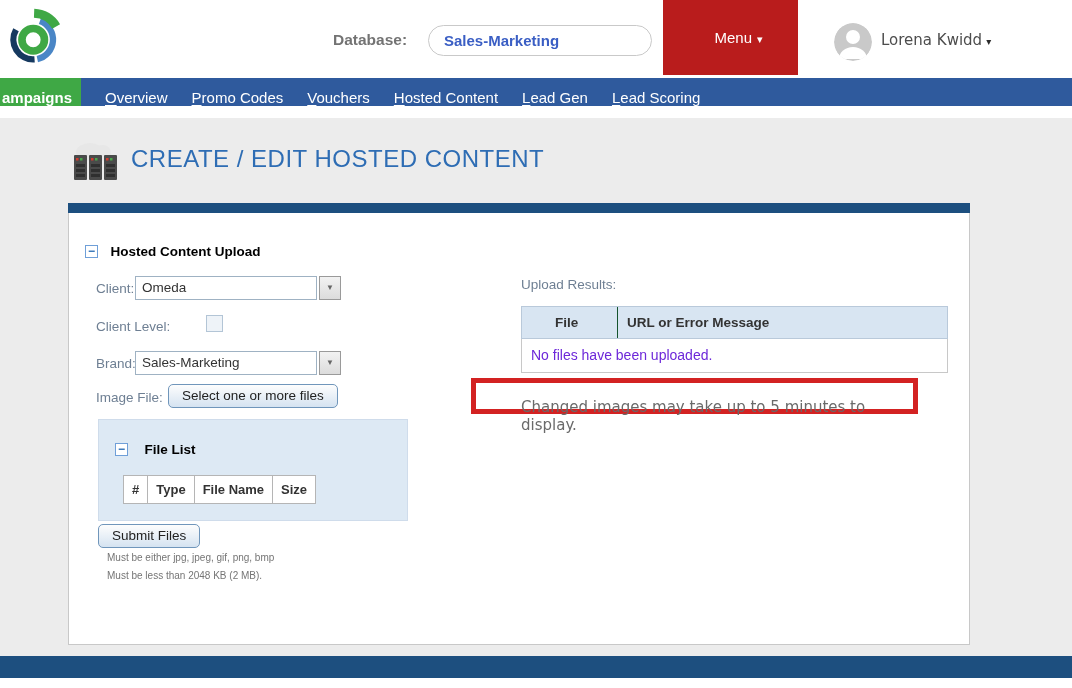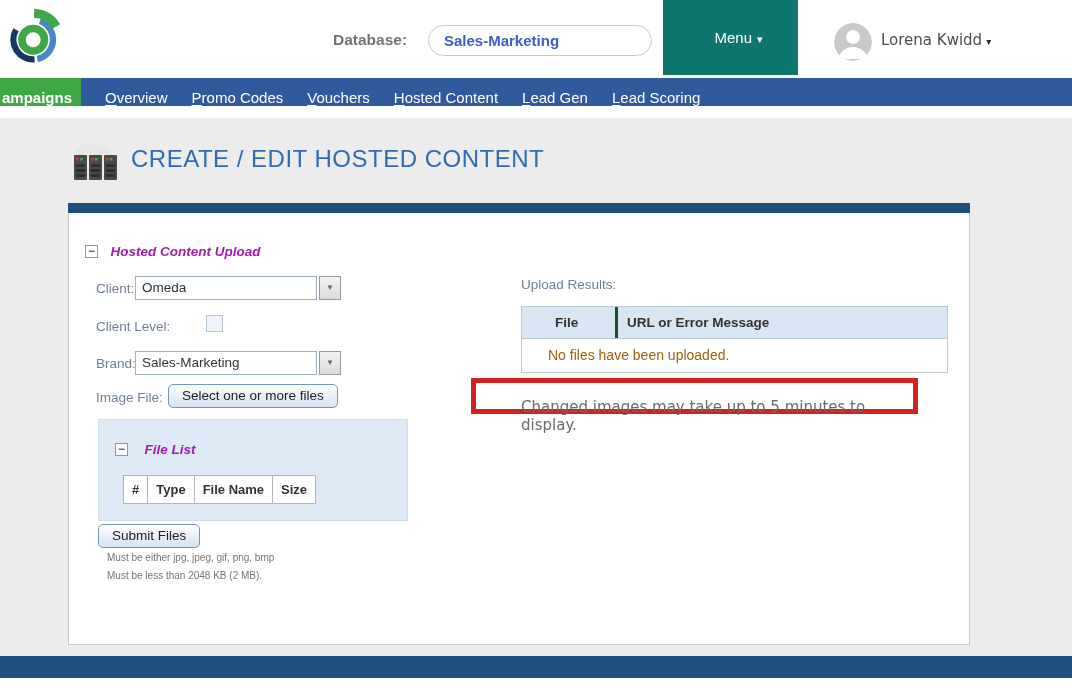--- a/index.html
+++ b/index.html
@@ -8,21 +8,21 @@
   .abs { position:absolute; }
 
   
   .header { position:absolute; left:0; top:0; width:1072px; height:78px; background:#fff; }
   .logo { position:absolute; left:8px; top:4px; width:54px; height:66px; cursor:pointer; }
   .db-label { position:absolute; left:333px; top:31px; font-size:15.5px; font-weight:bold; color:#737373; }
   .db-pill { position:absolute; left:428px; top:25px; width:224px; height:31px;
     border:1px solid #c9c9c9; border-radius:16px; background:#fff;
     font-size:15px; font-weight:bold; color:#3a5ec4; line-height:29px; padding-left:15px; }
   .menu-block { position:absolute; left:663px; top:0; width:135px; height:75px;
-    background:#0f766e; color:#fff; font-size:15px; text-align:center; line-height:75px; cursor:pointer;padding-left:16px; }
+    background:#b91c1c; color:#fff; font-size:15px; text-align:center; line-height:75px; cursor:pointer;padding-left:16px; }
   .menu-caret { font-size:11px; margin-left:5px; }
   .avatar { position:absolute; left:834px; top:23px; width:38px; height:38px; border-radius:50%;
     overflow:hidden; }
   .user-menu { position:absolute; left:881px; top:31px; font-size:15px; color:#4d4d4d; cursor:pointer;
     font-family:"DejaVu Sans","Liberation Sans",sans-serif; }
   .user-caret { font-size:10px; color:#2b2b2b; margin-left:4px; }
 
   
   .nav { position:absolute; left:0; top:78px; width:1072px; height:28px; background:#2f5a9d;
     display:flex; align-items:stretch; }
@@ -40,21 +40,21 @@
     color:#2e6db4; letter-spacing:0.5px; }
 
   .panel { position:absolute; left:68px; top:203px; width:902px; height:442px; }
   .panel-topbar { position:absolute; left:0; top:0; width:902px; height:10px; background:#1d4f7f; }
   .panel-body { position:absolute; left:0; top:10px; width:902px; height:432px; background:#fff;
     border:1px solid #c8c8c8; border-top:none; }
 
   .minus-box { display:inline-block; width:13px; height:13px; background:#fff;
     border:1px solid #6f9fd8; color:#2a6cb3; font-size:12px; font-weight:bold;
     line-height:10px; text-align:center; vertical-align:middle; cursor:pointer; }
-  .section-title { font-size:13.5px; font-weight:bold; color:#a21caf;font-style:italic; }
+  .section-title { font-size:13.5px; font-weight:bold; color:#000000; }
 
   .form-label { position:absolute; font-size:13.5px; color:#6e7f93; }
   .combo-input { position:absolute; width:182px; height:24px; border:1px solid #9fb2c3; background:#fff;
     font-size:13.5px; color:#333; line-height:22px; padding-left:6px; }
   .combo-btn { position:absolute; width:22px; height:24px; border:1px solid #9a9a9a;
     background:linear-gradient(#f2f2f2,#dcdcdc); color:#666; font-size:8px;
     text-align:center; line-height:22px; cursor:pointer; }
   .checkbox { position:absolute; width:17px; height:17px; border:1px solid #b3c5d6;
     background:#eef3f8; cursor:pointer; }
   .blue-btn { position:absolute; height:24px; border:1px solid #7096bb; border-radius:5px;
@@ -66,23 +66,23 @@
   .fl-table { position:absolute; left:24px; top:55px; border-collapse:collapse; }
   .fl-table th { background:#fff; border:1px solid #b5b5b5; font-size:13px; font-weight:bold;
     color:#333; height:28px; text-align:center; padding:0 8px; }
 
   .req-text { position:absolute; font-size:10px; color:#757575;
     font-family:Liberation Sans, sans-serif;margin-left:9px; }
 
   .results-table { position:absolute; left:452px; top:93px; width:427px; }
   .rt-head { display:flex; height:33px; background:#d8e5f2; border:1px solid #b9c9da; }
   .rt-th { font-size:13.5px; font-weight:bold; color:#333; line-height:31px; padding-left:9px; }
-  .rt-th1 { width:96px; border-right:3px solid #14532d;padding-left:33px; }
+  .rt-th1 { width:96px; border-right:1px solid #14532d;padding-left:33px; }
   .rt-body { height:34px; background:#fff; border:1px solid #c8c8c8; border-top:none;
-    font-size:14px; color:#a16207; line-height:32px; padding-left:26px; }
+    font-size:14px; color:#6d28d9; line-height:32px; padding-left:9px; }
 
   .red-box { position:absolute; left:402px; top:165px; width:447px; height:36px;
     border:5px solid #d32222; z-index:10; }
   .red-box-text { padding:15px 0 0 45px; font-size:15px; color:#6a6a6a;
     font-family:"DejaVu Sans","Liberation Sans",sans-serif; }
 
   .footer-bar { position:absolute; left:0; top:656px; width:1072px; height:22px; background:#1d4f7f; }
 </style>
 </head>
 <body>

